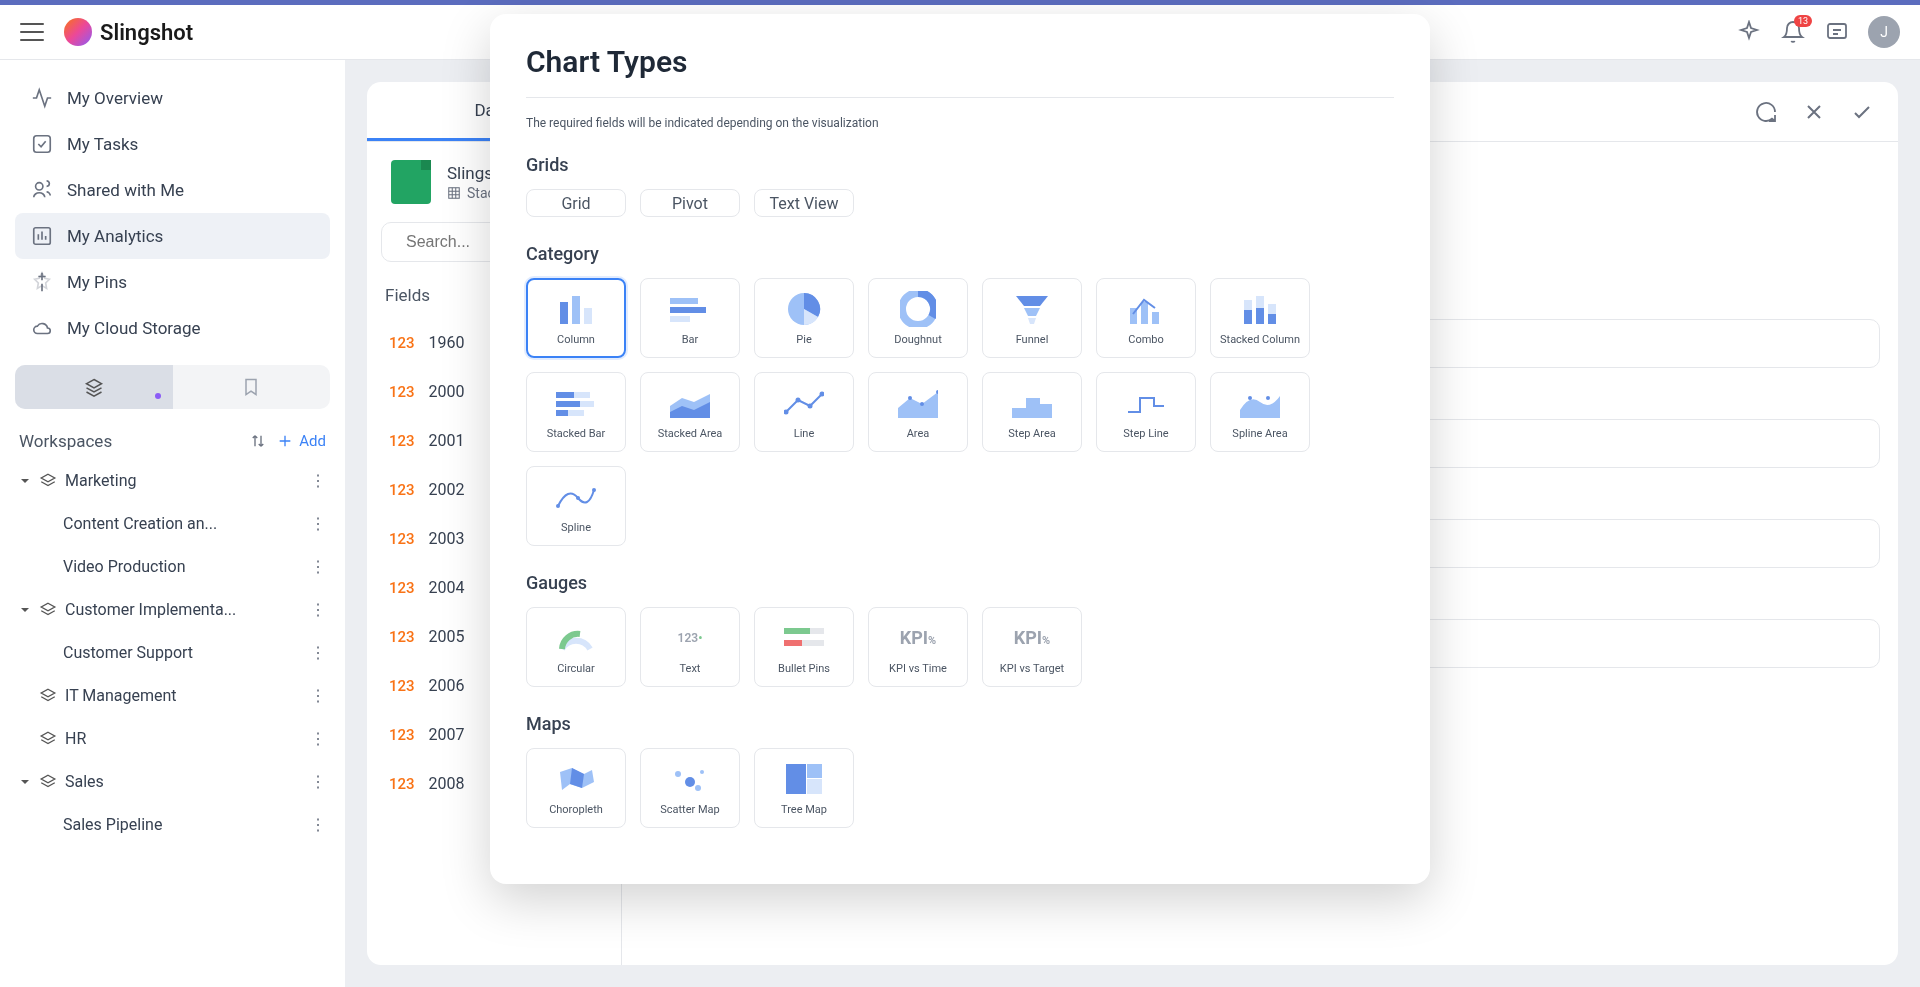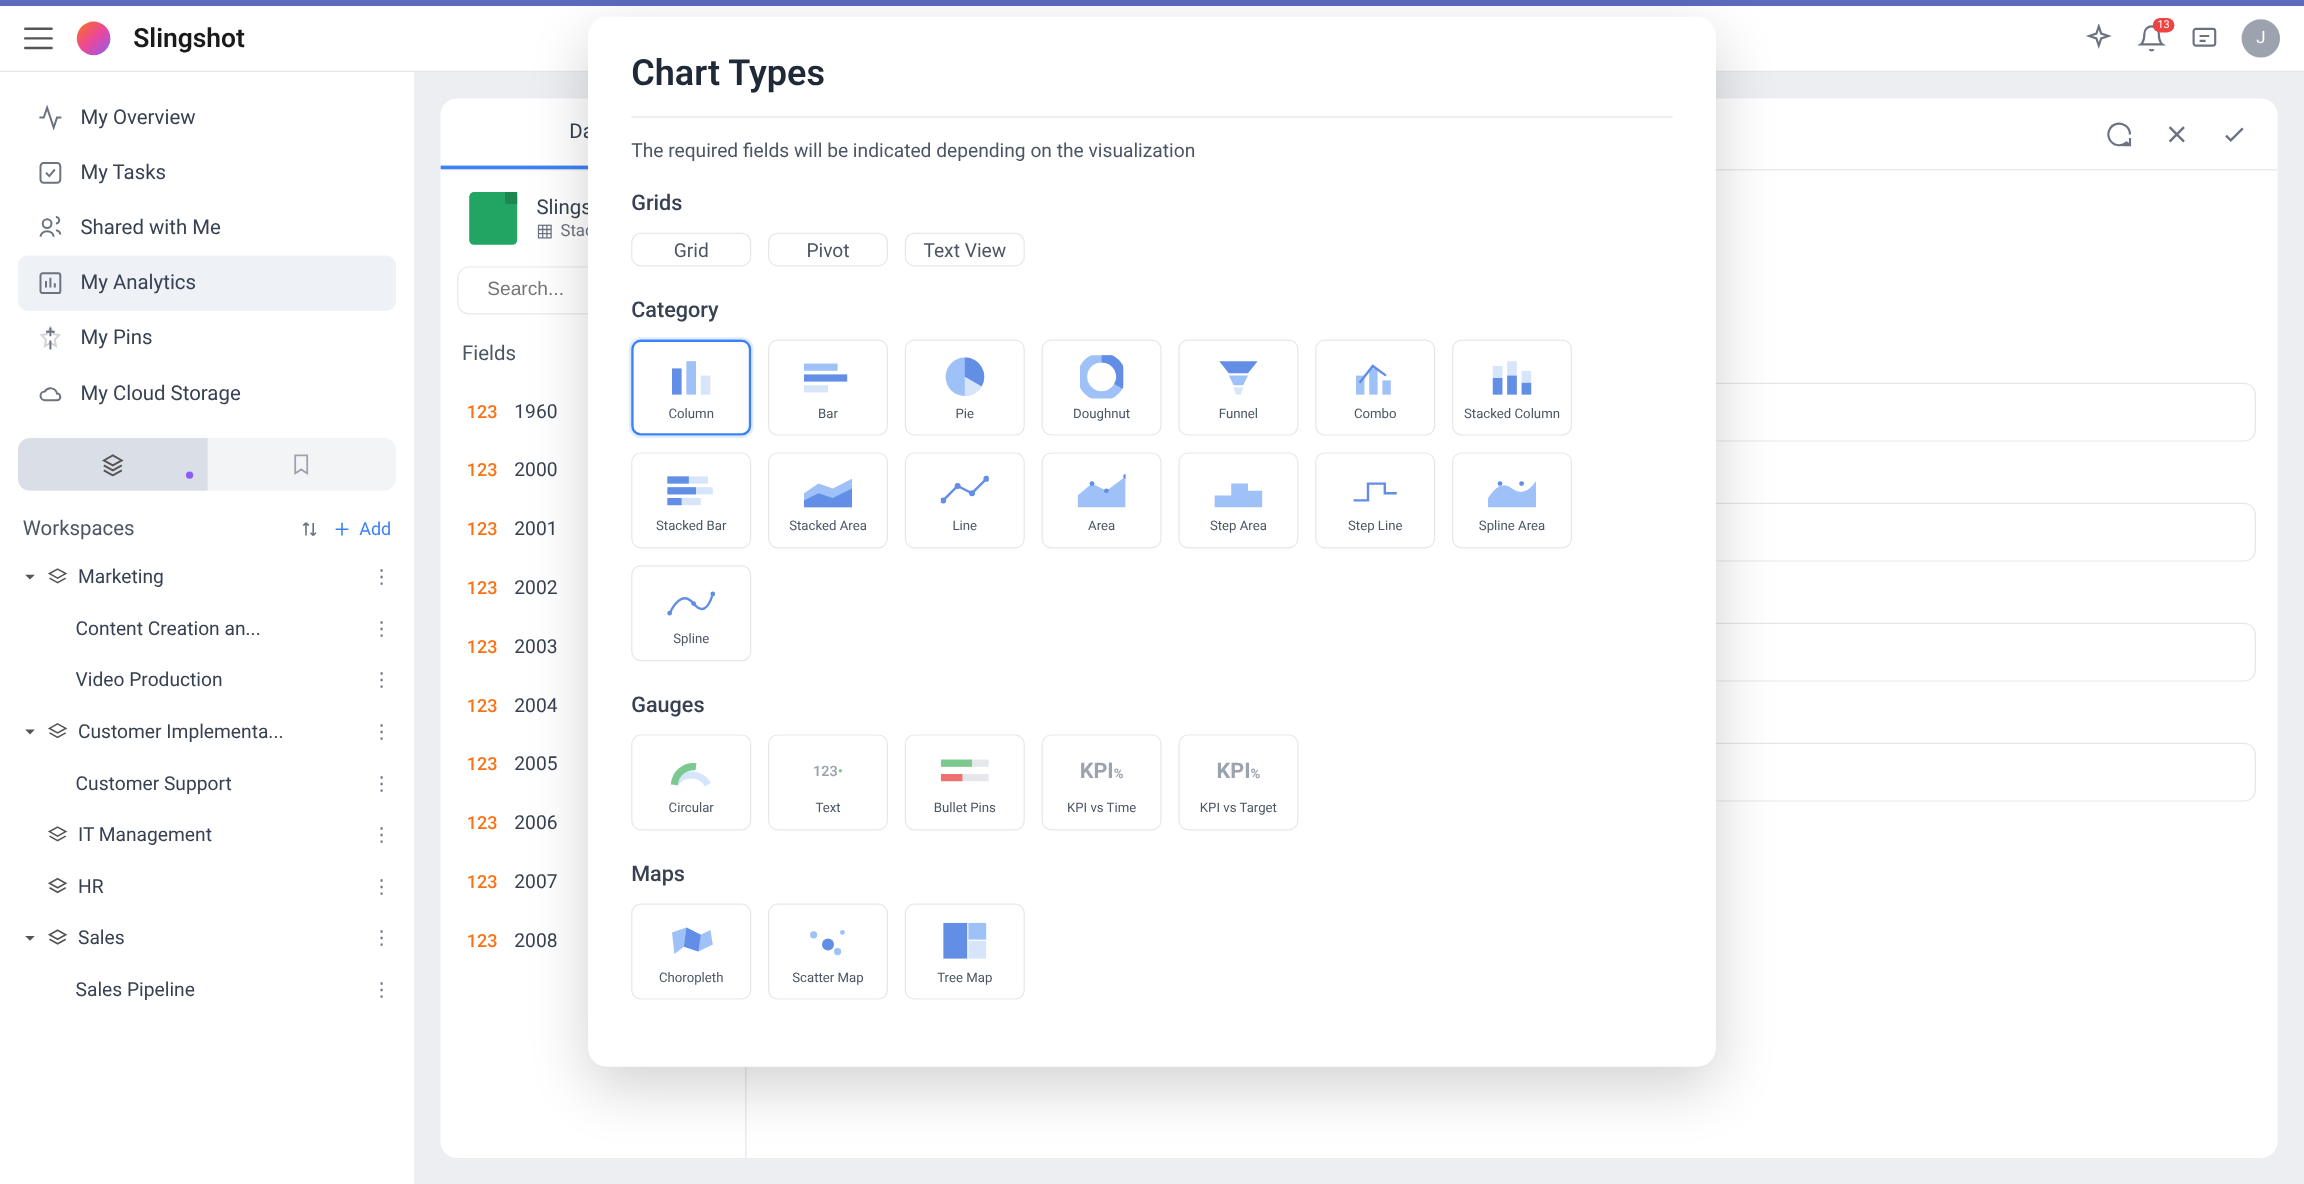--- a/index.html
+++ b/index.html
@@ -2,21 +2,21 @@
 <html><head>
 <meta charset="utf-8">
 <style>
 * { box-sizing: border-box; margin: 0; padding: 0; }
 body { font-family: -apple-system, BlinkMacSystemFont, 'Segoe UI', Roboto, sans-serif; background: #f5f6f8; width: 1920px; height: 987px; overflow: hidden; position: relative; color: #333; }
 
 
 .topbar { height: 60px; background: #fff; display: flex; align-items: center; padding: 0 20px; border-bottom: 1px solid #e5e7eb; position: relative; border-top: 5px solid #5b6cbe; }
 .hamburger { width: 24px; height: 18px; display: flex; flex-direction: column; justify-content: space-between; cursor: pointer; margin-right: 20px; }
 .hamburger span { height: 2px; background: #555; border-radius: 2px; }
-.logo { display: flex; align-items: center; gap: 19px; }
+.logo { display: flex; align-items: center; gap: 8px; }
 .logo-icon { width: 28px; height: 28px; border-radius: 50%; background: linear-gradient(135deg, #f97316, #ec4899, #8b5cf6); }
 .logo-text { font-size: 22px; font-weight: 600; color: #1a1a1a; }
 .topbar-right { margin-left: auto; display: flex; align-items: center; gap: 18px; }
 .topbar-icon { width: 26px; height: 26px; display: flex; align-items: center; justify-content: center; color: #6b7280; cursor: pointer; position: relative; }
 .badge { position: absolute; top: -4px; right: -6px; background: #ef4444; color: #fff; font-size: 9px; border-radius: 8px; padding: 1px 4px; min-width: 14px; text-align: center; }
 .avatar { width: 32px; height: 32px; border-radius: 50%; background: #9ca3af; display: flex; align-items: center; justify-content: center; color: #fff; font-size: 14px; }
 
 
 .layout { display: flex; height: calc(100% - 60px); }
 .sidebar { width: 345px; background: #fff; padding: 15px; overflow: hidden; }
@@ -70,21 +70,21 @@
 .viz-picker-icon { display: flex; gap: 2px; align-items: flex-end; height: 20px; }
 .viz-picker-icon span { width: 5px; border-radius: 1px; }
 .viz-label { font-size: 17px; font-weight: 500; color: #374151; }
 .section-label { font-size: 13px; font-weight: 600; color: #6b7280; letter-spacing: 0.5px; margin-bottom: 10px; }
 .drop-zone { border: 1px solid #e5e7eb; border-radius: 10px; padding: 14px 16px; color: #9ca3af; font-size: 16px; margin-bottom: 26px; }
 
 
 .overlay { position: absolute; inset: 0; display: flex; align-items: flex-start; justify-content: center; z-index: 100; pointer-events: none; }
 .modal { background: #fff; border-radius: 16px; width: 940px; margin-top: 14px; padding: 30px 36px; box-shadow: 0 16px 50px rgba(0,0,0,0.18); pointer-events: auto; max-height: 940px; overflow: hidden; }
 .modal-title { font-size: 30px; font-weight: 600; color: #1f2937; margin-bottom: 18px; }
-.modal-sub { font-size: 16px; color: #4b5563; padding: 18px 0 24px; border-top: 1px solid #e5e7eb; }
+.modal-sub { font-size: 12px; color: #4b5563; padding: 18px 0 24px; border-top: 1px solid #e5e7eb; }
 .ct-section-title { font-size: 18px; font-weight: 500; color: #374151; margin-bottom: 14px; }
 .ct-row { display: flex; gap: 14px; flex-wrap: wrap; margin-bottom: 26px; }
 .ct-card { width: 100px; height: 80px; border: 1px solid #e5e7eb; border-radius: 8px; display: flex; flex-direction: column; align-items: center; justify-content: center; gap: 6px; cursor: pointer; font-size: 11px; color: #4b5563; padding: 6px; text-align: center; }
 .ct-card.small { height: 28px; width: 100px; font-size: 16px; justify-content: center; }
 .ct-card.selected { border: 2px solid #3b82f6; box-shadow: 0 0 0 2px rgba(59,130,246,0.15); }
 .ct-icon { height: 36px; display: flex; align-items: center; justify-content: center; }
 
 svg { display: block; }
 </style>
 </head>

